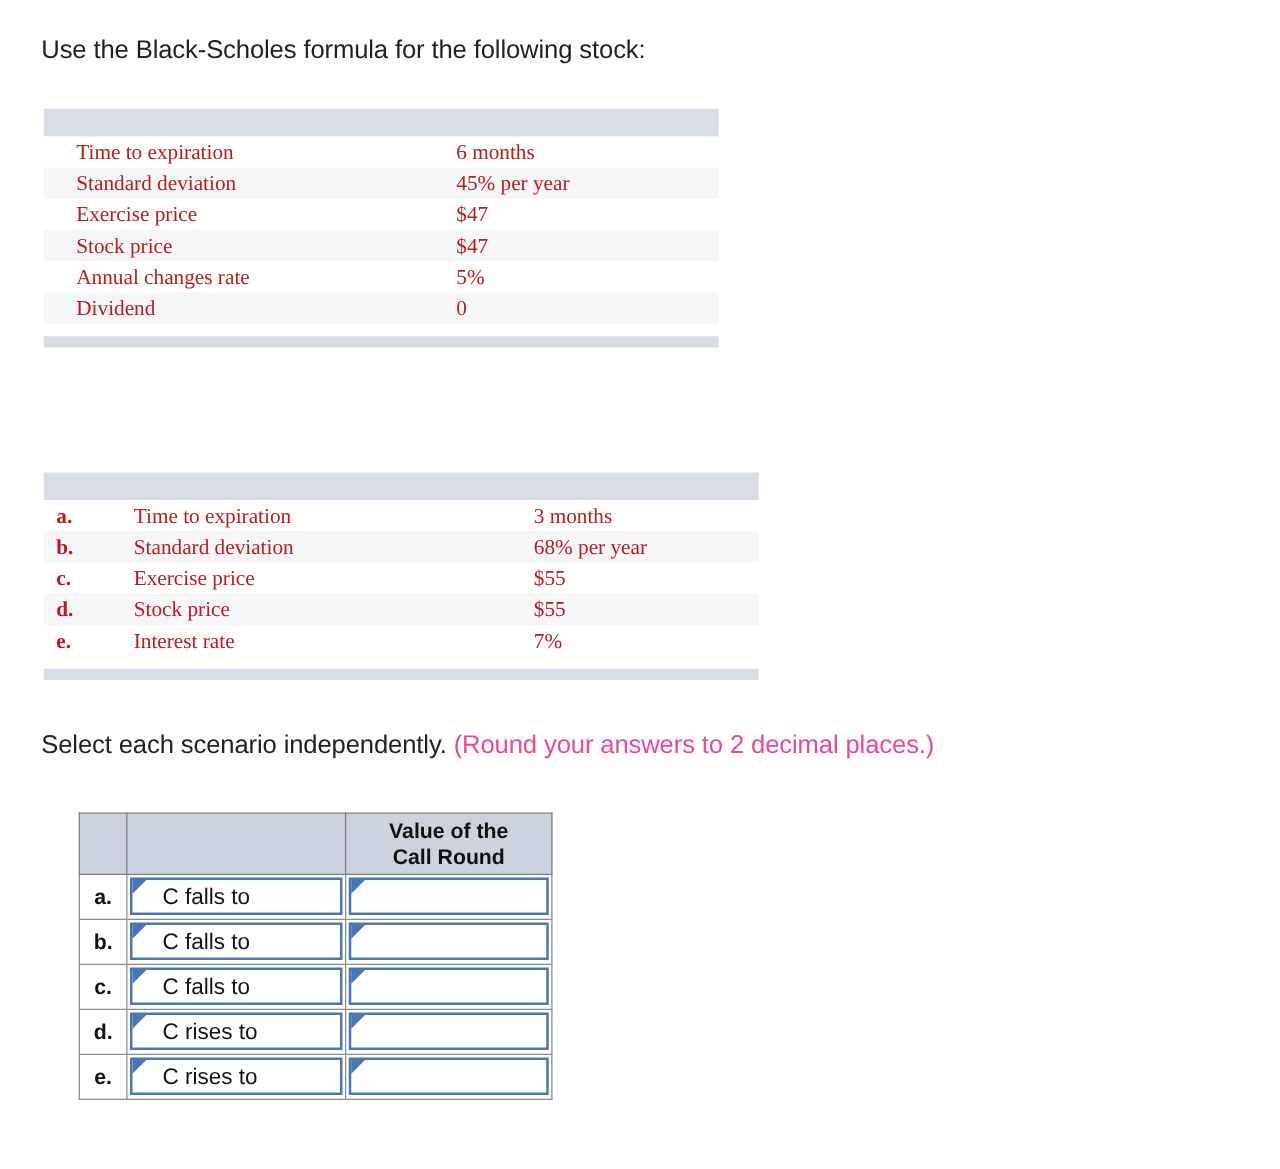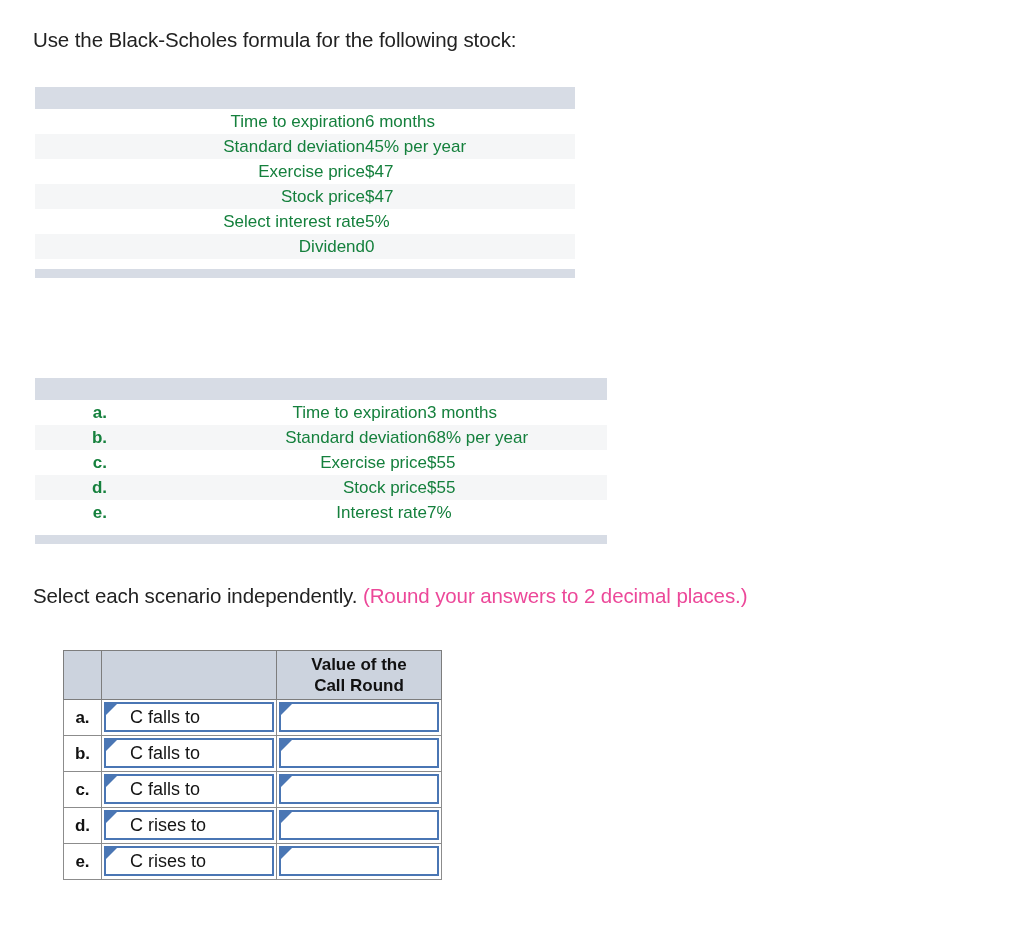--- a/index.html
+++ b/index.html
@@ -33,24 +33,23 @@
     letter-spacing: -0.1px;
   }
   .prose .emph {
     color: #ec4899;
     font-weight: normal;
   }
 
   
   .mono-table {
     position: absolute;
-    font-family: Liberation Sans, sans-serif;
+    font-family: Liberation Serif, serif;
     font-size: 17px;
-    color: #15803d;
-    text-align: right;
+    color: #b91c1c;
   }
   .mono-table .cap-bar {
     background: #d7dce5;
     width: 100%;
   }
   .mono-table .foot-bar {
     background: #d7dce5;
     width: 100%;
   }
   .mono-table .rows {
@@ -187,21 +186,21 @@
         <span class="lbl">Exercise price</span>
         <span class="val">$47</span>
       </div>
 
       <div class="trow alt">
         <span class="lbl">Stock price</span>
         <span class="val">$47</span>
       </div>
 
       <div class="trow">
-        <span class="lbl">Select interest rate</span>
+        <span class="lbl">Annual changes rate</span>
         <span class="val">5%</span>
       </div>
 
       <div class="trow alt">
         <span class="lbl">Dividend</span>
         <span class="val">0</span>
       </div>
 
     </div>
     <div class="gap-after"></div>

